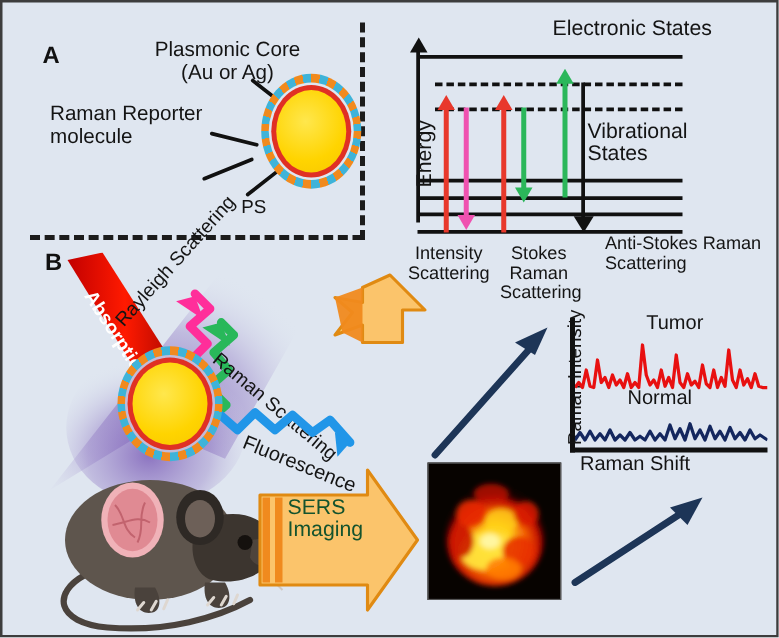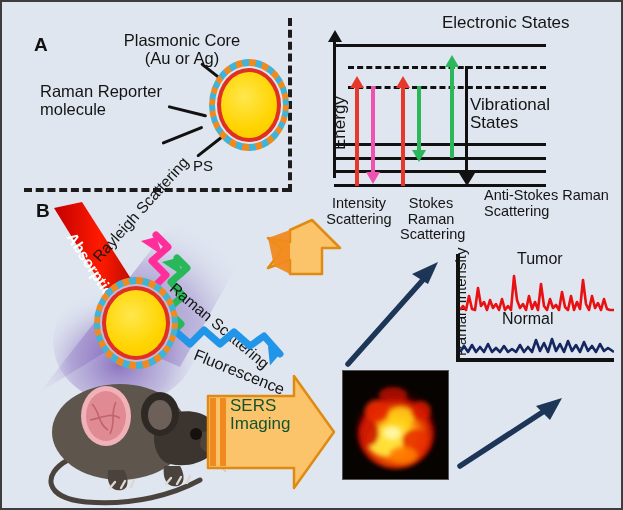--- a/index.html
+++ b/index.html
@@ -273,20 +273,21 @@
     <line x1="6" y1="74" x2="98" y2="14" stroke="#1d3557" stroke-width="5.5" stroke-linecap="round"></line>
     <polygon points="108,6 82,14 96,28" fill="#1d3557"></polygon>
   </svg>
 
   <div id="spectra">
 
     <div class="axline" style="left:16px;top:4px;width:4px;height:108px;"></div>
     <div class="axline" style="left:16px;top:108px;width:158px;height:4px;"></div>
 
     <div class="abs rot lbl" style="left:13px;top:106px;transform:rotate(-90deg);font-size:15px;">Raman Intensity</div>
+    <div class="abs lbl" style="left:24px;top:113px;font-size:16px;">Raman Shift</div>
 
     <div class="abs lbl" style="left:77px;top:0px;font-size:16px;">Tumor</div>
     <div class="abs lbl" style="left:62px;top:60px;font-size:16px;text-align:right;">Normal</div>
 
     <svg class="abs" style="left:20px;top:16px;" width="154" height="46">
       <polyline fill="none" stroke="#e81010" stroke-width="2.6" stroke-linejoin="round" points="0,44 3,40 6,44 9,30 12,43 15,44 18,22 21,40 24,36 27,44 30,34 33,42 36,38 39,44 42,33 45,44
                 48,40 51,44 54,10 57,34 60,42 63,38 66,44 69,30 72,43 75,36 78,44 81,18 84,40 87,44 90,33
                 93,42 96,39 99,44 102,26 105,41 108,44 111,30 114,44 117,36 120,43 123,14 126,38 129,44
                 132,30 135,42 138,37 141,44 144,33 147,43 150,44 154,44"></polyline>
     </svg>

